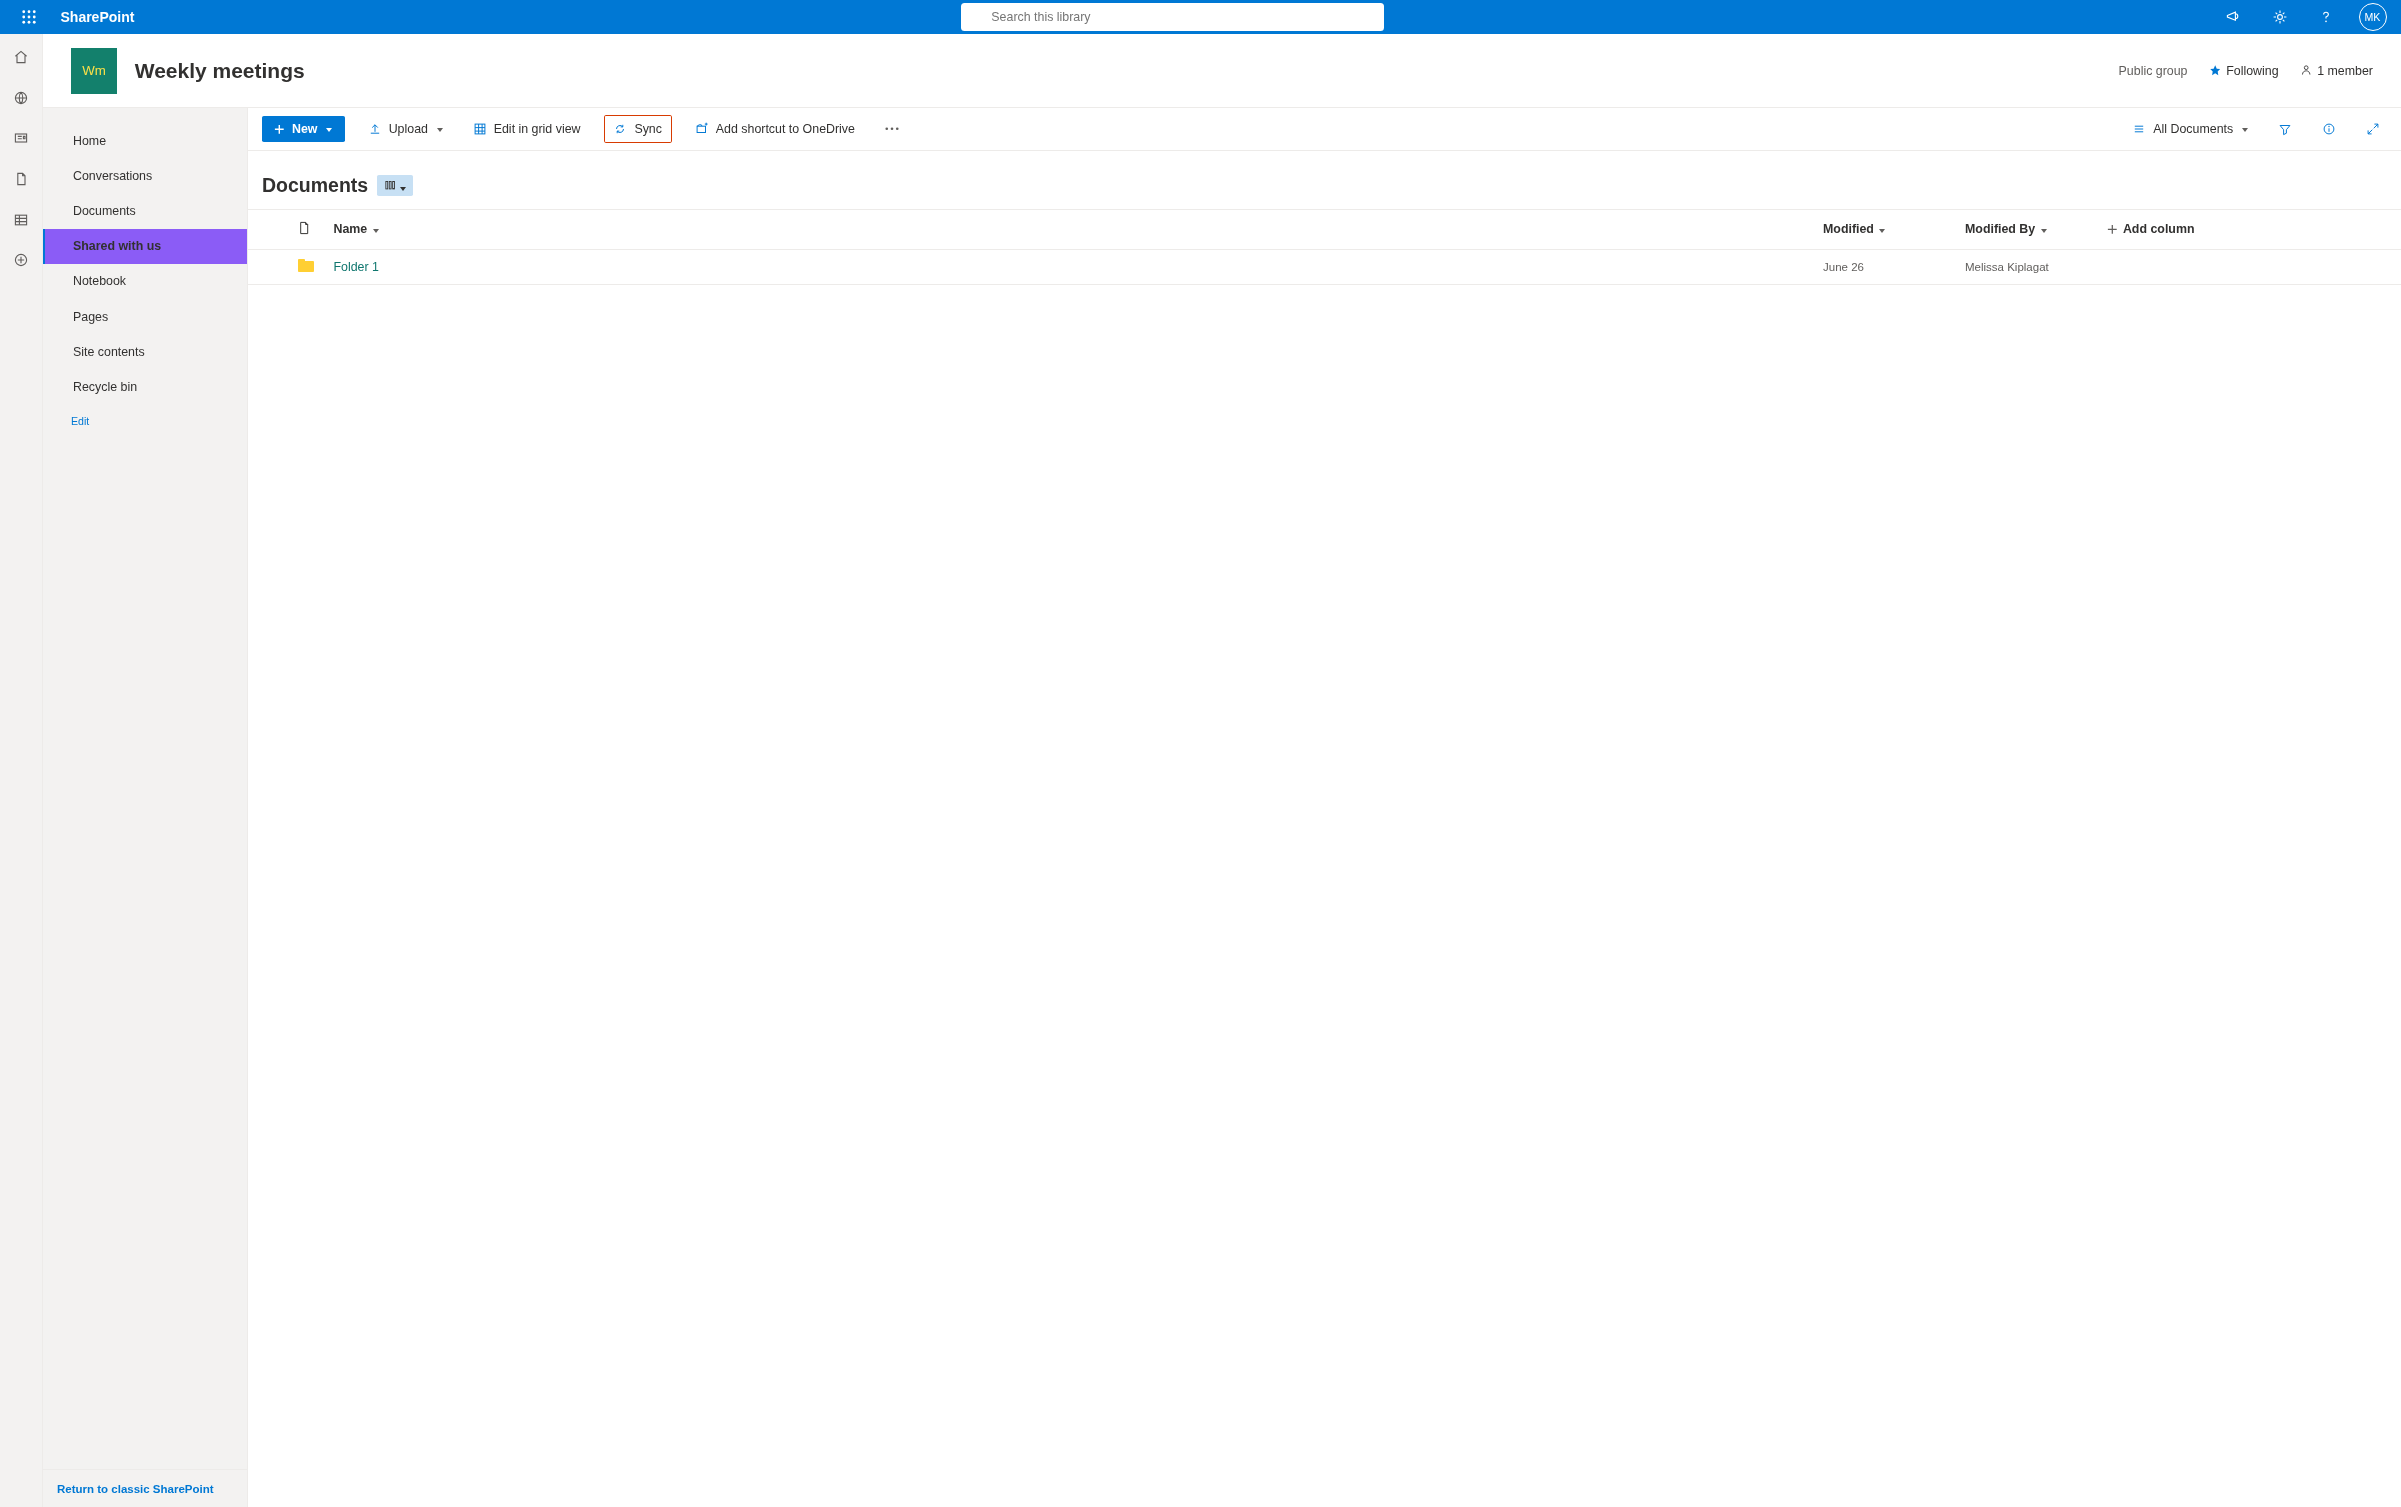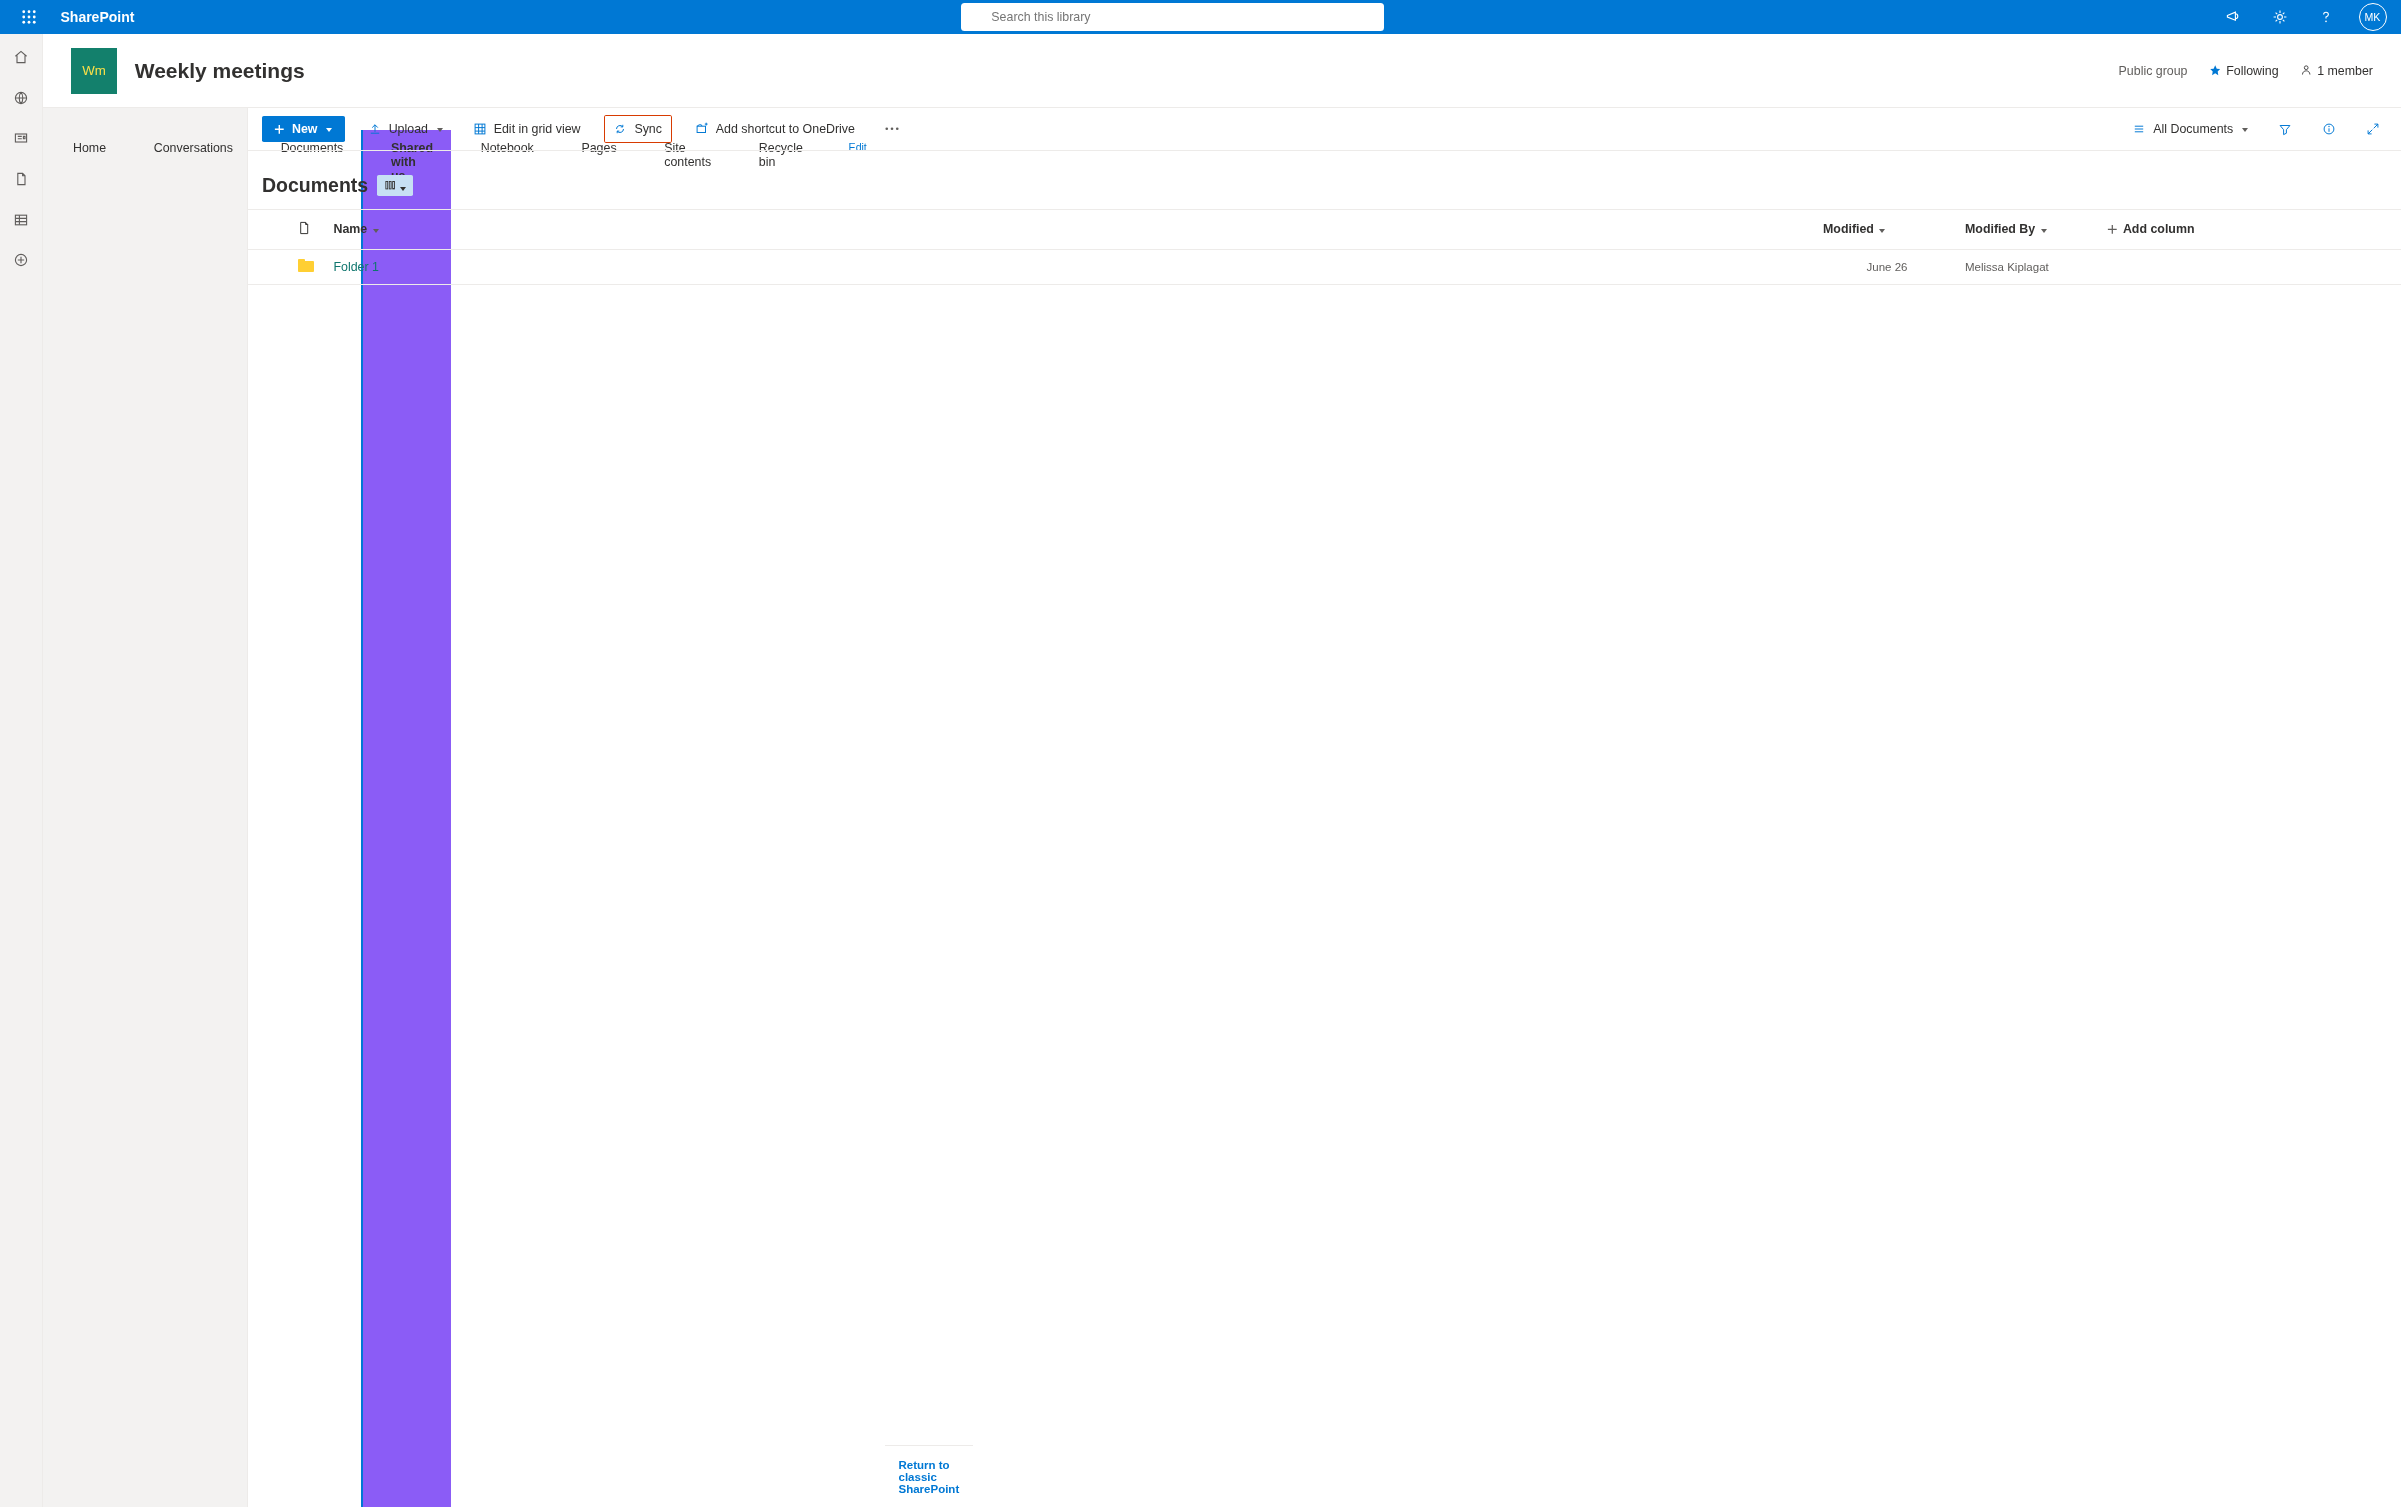--- a/index.html
+++ b/index.html
@@ -82,22 +82,22 @@
   .site-meta .meta-item { display: flex; align-items: center; gap: 5.3px; cursor: pointer; }
   .site-meta .public-group { color: #605e5c; cursor: default; }
 
   
   .under-header { flex: 1; display: flex; overflow: hidden; }
 
   .site-nav {
     width: 205px;
     background: #f3f2f1;
     border-right: 0.9px solid #edebe9;
-    display: flex; flex-direction: row;
-    padding-top: 22px;
+    display: flex; flex-direction: column;
+    padding-top: 15px;
   }
   .site-nav .nav-item {
     padding: 10.6px 17.7px 10.6px 28px;
     font-size: 12.4px;
     cursor: pointer;
     border-left: 2.7px solid transparent;
   }
   .site-nav .nav-item.active {
     background: #8b5cf6;
     border-left-color: #0078d4;
@@ -148,21 +148,21 @@
     border-top: 0.9px solid #edebe9; border-bottom: 0.9px solid #edebe9;
   }
   table.doclib th .hdr { display: flex; align-items: center; gap: 5.3px; cursor: pointer; }
   table.doclib td {
     padding: 9.7px 7px; border-bottom: 0.9px solid #edebe9; color: #0f766e;
   }
   table.doclib td.meta { color: #605e5c; font-size: 11.5px; }
   .col-sel   { width: 43px; padding-left: 25px !important; }
   .col-icon  { width: 39px; }
   .col-name  { width: auto; padding-left: 3.5px !important; }
-  .col-mod   { width: 142px; text-align: center; }
+  .col-mod   { width: 142px; }
   .col-by    { width: 142px; }
   .col-add   { width: 301px; }
   .folder-ico { width: 16px; height: 12.4px; display: inline-block; position: relative; }
   .folder-ico::before {
     content: ""; position: absolute; left: 0; top: 1.8px; width: 16px; height: 10.6px;
     background: #ffcf33; border-radius: 0.9px;
   }
   .folder-ico::after {
     content: ""; position: absolute; left: 0; top: 0; width: 7px; height: 3.5px;
     background: #ffcf33; border-radius: 0.9px 0.9px 0 0;

